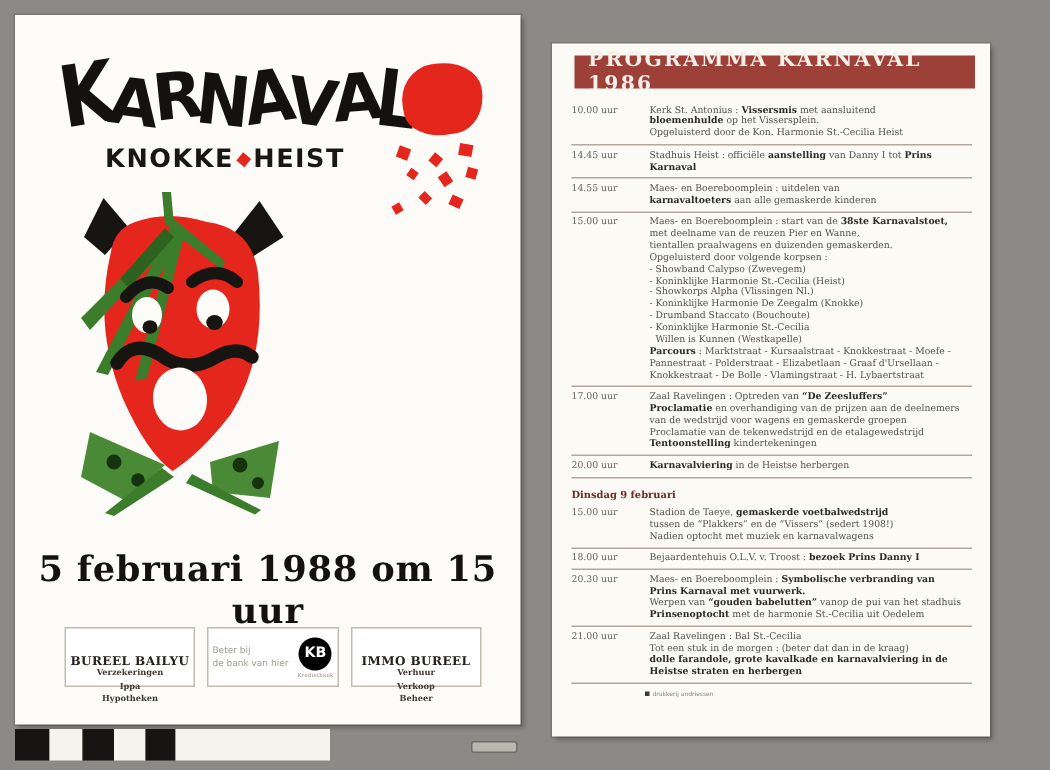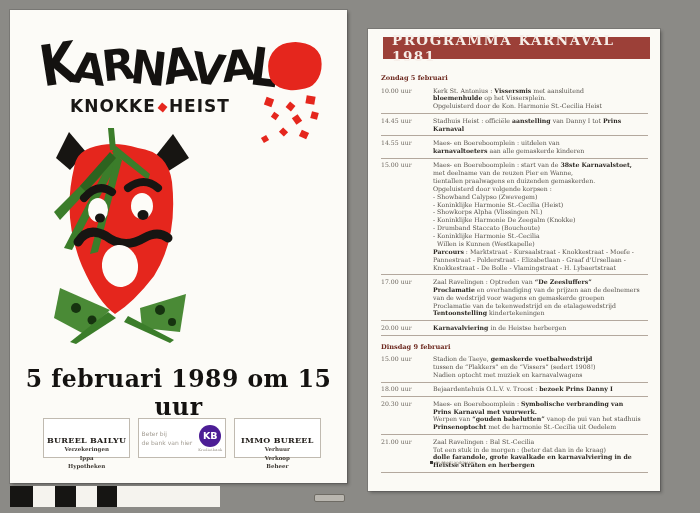--- a/index.html
+++ b/index.html
@@ -34,21 +34,21 @@
   .dateline{position:absolute;left:0;top:355px;width:100%;text-align:center;font-weight:bold;
             font-size:23.5px;color:#141210;letter-spacing:.5px;}
   .sponsors{position:absolute;left:33px;top:408px;width:278px;display:flex;gap:8px;}
   .sponsor{flex:1;height:40px;background:#fff;border:1px solid #c0bab0;text-align:center;
            padding-top:16px;box-sizing:border-box;}
   .sponsor .sp-name{font-weight:bold;font-size:8px;color:#25211d;letter-spacing:.3px;}
   .sponsor .sp-line{font-weight:bold;font-size:5.5px;color:#3d3832;line-height:1.55;}
   .sponsor-kb{display:flex;align-items:center;justify-content:center;gap:6px;padding-top:0;}
   .kb-slogan{font-family:"DejaVu Sans",sans-serif;font-size:6px;color:#a29c92;line-height:1.5;text-align:left;}
   .kb-wrap{display:flex;flex-direction:column;align-items:center;}
-  .kb-circle{width:22px;height:22px;border-radius:50%;background:#4c1d95;color:#fff;
+  .kb-circle{width:22px;height:22px;border-radius:50%;background:#000000;color:#fff;
              font-family:"DejaVu Sans",sans-serif;font-weight:bold;font-size:9.5px;
              display:flex;align-items:center;justify-content:center;letter-spacing:0;}
   .kb-sub{font-size:3.5px;color:#8d867c;margin-top:1px;letter-spacing:.2px;}
 
   
   .prog-header{position:absolute;left:15px;top:8px;right:10px;height:22px;background:#9c4038;
                color:#f6eee8;font-weight:bold;font-size:13.5px;letter-spacing:1.5px;
                display:flex;align-items:center;padding-left:9px;box-sizing:border-box;}
   .prog-body{position:absolute;left:13px;top:38px;right:12px;}
   .day-title{font-weight:bold;font-size:6.6px;color:#6e2a20;margin:7px 0 2px 0;}
@@ -121,21 +121,21 @@
     <polygon points="88,182 134,168 128,206 90,202" fill="#4a8a36"></polygon>
     <circle cx="24" cy="182" r="5" fill="#16330f"></circle>
     <circle cx="40" cy="194" r="4.5" fill="#16330f"></circle>
     <circle cx="108" cy="184" r="5" fill="#16330f"></circle>
     <circle cx="120" cy="196" r="4" fill="#16330f"></circle>
     <polygon points="56,186 18,216 24,218 64,192" fill="#3b7d2a"></polygon>
     <polygon points="76,190 122,214 118,217 72,196" fill="#3b7d2a"></polygon>
   </svg>
 
 
-  <div class="dateline">5 februari 1989 om 15 uur</div>
+  <div class="dateline">5 februari 1988 om 15 uur</div>
 
   <div class="sponsors">
     <div class="sponsor">
       <div class="sp-name">BUREEL BAILYU</div>
       <div class="sp-line">Verzekeringen</div>
       <div class="sp-line">Ippa</div>
       <div class="sp-line">Hypotheken</div>
     </div>
     <div class="sponsor sponsor-kb">
       <div class="kb-slogan">
@@ -150,24 +150,23 @@
     <div class="sponsor">
       <div class="sp-name">IMMO BUREEL</div>
       <div class="sp-line">Verhuur</div>
       <div class="sp-line">Verkoop</div>
       <div class="sp-line">Beheer</div>
     </div>
   </div>
 </div>
 
 <div class="page page-right">
-  <div class="prog-header">PROGRAMMA KARNAVAL 1981</div>
+  <div class="prog-header">PROGRAMMA KARNAVAL 1986</div>
   <div class="prog-body">
       <div class="day">
-        <div class="day-title">Zondag 5 februari</div>
         <div class="entry">
           <div class="time">10.00 uur</div>
           <div class="desc">
             <div class="line"><span>Kerk St. Antonius : </span><b>Vissersmis</b><span> met aansluitend</span></div>
             <div class="line"><b>bloemenhulde</b><span> op het Vissersplein.</span></div>
             <div class="line"><span>Opgeluisterd door de Kon. Harmonie St.-Cecilia Heist</span></div>
           </div>
         </div>
         <div class="entry">
           <div class="time">14.45 uur</div>

